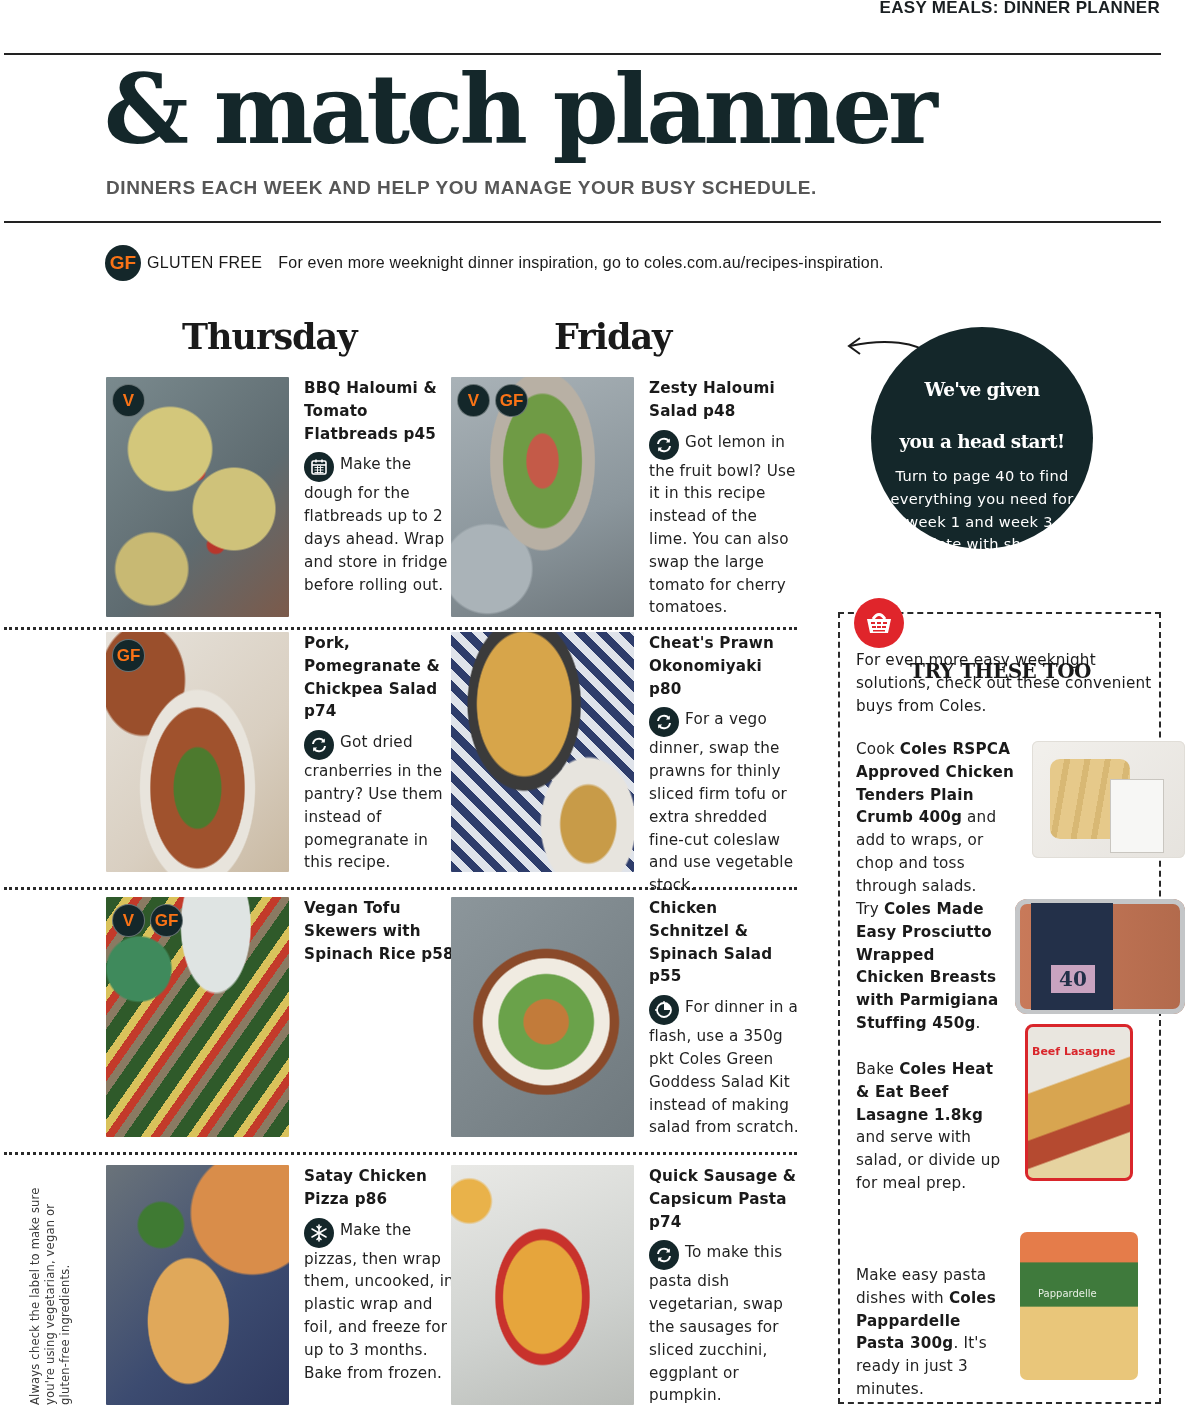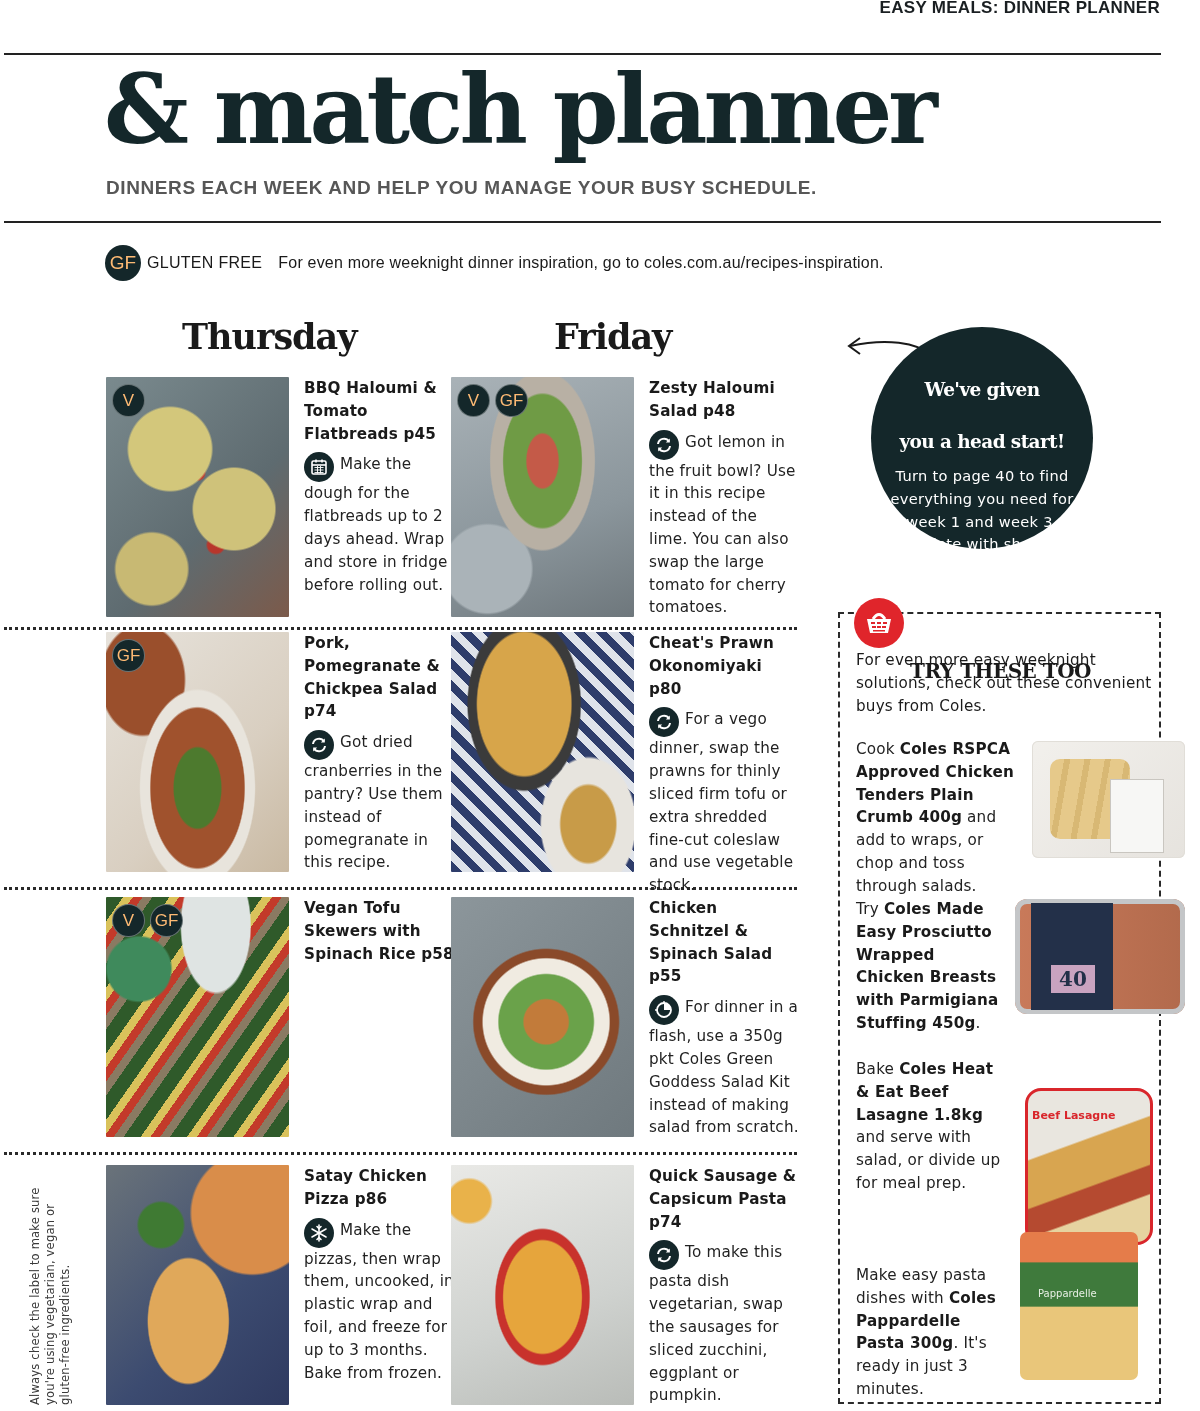--- a/index.html
+++ b/index.html
@@ -5,21 +5,21 @@
     * { box-sizing: border-box; margin: 0; padding: 0; }
     html, body { width: 1200px; height: 1411px; background: #ffffff; overflow: hidden; }
     body { position: relative; font-family: "DejaVu Sans", sans-serif; color: #1c1c1c; }
 
     .section-label { position: absolute; top: -2px; right: 40px; font-family: "Liberation Sans", sans-serif; font-weight: 700; font-size: 17px; letter-spacing: 0.3px; color: #1a1f22; }
     .rule { position: absolute; left: 4px; width: 1157px; height: 2px; background: #222; }
     .headline { position: absolute; left: 104px; top: 62px; font-family: "DejaVu Serif", serif; font-weight: 700; font-size: 96px; letter-spacing: -4px; color: #14272a; line-height: 1; transform: scaleX(0.98); transform-origin: left; }
     .subhead { position: absolute; left: 106px; top: 177px; font-family: "Liberation Sans", sans-serif; font-weight: 700; font-size: 19px; letter-spacing: 0.6px; color: #575757; }
 
     .gf-legend { position: absolute; left: 105px; top: 245px; display: flex; align-items: center; gap: 6px; }
-    .badge { display: inline-flex; align-items: center; justify-content: center; border-radius: 50%; background: #14272a; color: #fdba74; font-family: "Liberation Sans", sans-serif; font-weight: 400; }
+    .badge { display: inline-flex; align-items: center; justify-content: center; border-radius: 50%; background: #14272a; color: #f97316; font-family: "Liberation Sans", sans-serif; font-weight: 700; }
     .gf-legend .badge { width: 36px; height: 36px; font-size: 19px; }
     .gf-legend .gf-label { font-family: "Liberation Sans", sans-serif; font-size: 16px; color: #1a1a1a; letter-spacing: 0.3px; }
     .gf-legend .gf-note { font-family: "Liberation Sans", sans-serif; font-size: 16px; color: #1a1a1a; margin-left: 10px; letter-spacing: 0.2px; }
 
     .day-title { position: absolute; top: 316px; font-family: "DejaVu Serif", serif; font-weight: 700; font-size: 35px; letter-spacing: -1px; color: #1a1a1a; }
 
     .row-divider { position: absolute; left: 4px; width: 793px; height: 0; border-top: 3px dotted #2a2a2a; }
 
     .meal { position: absolute; }
     .meal .photo { position: absolute; left: 0; top: 0; width: 183px; height: 240px; border-radius: 1px; overflow: hidden; }
@@ -54,21 +54,21 @@
 
     .product { position: absolute; left: 856px; font-size: 15.2px; line-height: 22.8px; color: #222; letter-spacing: 0.2px; }
     .product b { font-weight: 700; color: #1a1a1a; }
     .pimg { position: absolute; border-radius: 6px; overflow: hidden; }
     .pimg-tenders { left: 1032px; top: 741px; width: 153px; height: 117px; background: linear-gradient(135deg, #f2f0ec, #e6e3de); box-shadow: 0 0 0 1px #e1ded8 inset; }
     .pimg-tenders::before { content: ""; position: absolute; left: 18px; top: 18px; width: 80px; height: 80px; border-radius: 10px; background: repeating-linear-gradient(100deg, #e6c98a 0 14px, #d8b874 14px 20px); }
     .pimg-tenders::after { content: ""; position: absolute; left: 78px; top: 38px; width: 52px; height: 72px; background: #f7f7f5; border: 1px solid #c9c6c0; }
     .pimg-prosciutto { left: 1015px; top: 899px; width: 170px; height: 115px; background: linear-gradient(90deg, #c97a5a, #b26a4c); box-shadow: 0 0 0 5px #c4c6c8 inset; border-radius: 12px; }
     .pimg-prosciutto::before { content: ""; position: absolute; left: 16px; top: 4px; width: 82px; height: 107px; background: #233049; }
     .pimg-prosciutto::after { content: "40"; position: absolute; left: 36px; top: 66px; width: 44px; height: 28px; background: #c9a3c0; color: #233049; font-family: "DejaVu Serif", serif; font-weight: 700; font-size: 20px; text-align: center; line-height: 28px; }
-    .pimg-lasagne { left: 1025px; top: 1088px; width: 128px; height: 157px; background: linear-gradient(160deg, #e9e6df 0 35%, #d8a550 36% 60%, #b54a30 61% 75%, #e6d3a0 76%); border: 3px solid #d9262b; border-radius: 16px; }
+    .pimg-lasagne { left: 1025px; top: 1024px; width: 108px; height: 157px; background: linear-gradient(160deg, #e9e6df 0 35%, #d8a550 36% 60%, #b54a30 61% 75%, #e6d3a0 76%); border: 3px solid #d9262b; border-radius: 8px; }
     .pimg-lasagne span { position: absolute; left: 4px; top: 18px; font-family: "DejaVu Sans", sans-serif; font-weight: 700; font-size: 11px; color: #d9262b; }
     .pimg-pasta { left: 1020px; top: 1232px; width: 118px; height: 148px; background: linear-gradient(180deg, #e57c4a 0 20%, #3f7a3c 21% 50%, #e9c67a 51%); border-radius: 7px; }
     .pimg-pasta span { position: absolute; left: 18px; top: 56px; font-family: "DejaVu Sans", sans-serif; font-size: 10px; color: #e7efe4; }
 
     .side-note { position: absolute; left: 28px; top: 1405px; transform: rotate(-90deg); transform-origin: left top; width: 220px; font-size: 11.5px; line-height: 15px; color: #3a3a3a; letter-spacing: 0.2px; }
   </style>
 </head>
 <body>
 
 <div class="section-label">EASY MEALS: DINNER PLANNER</div>

